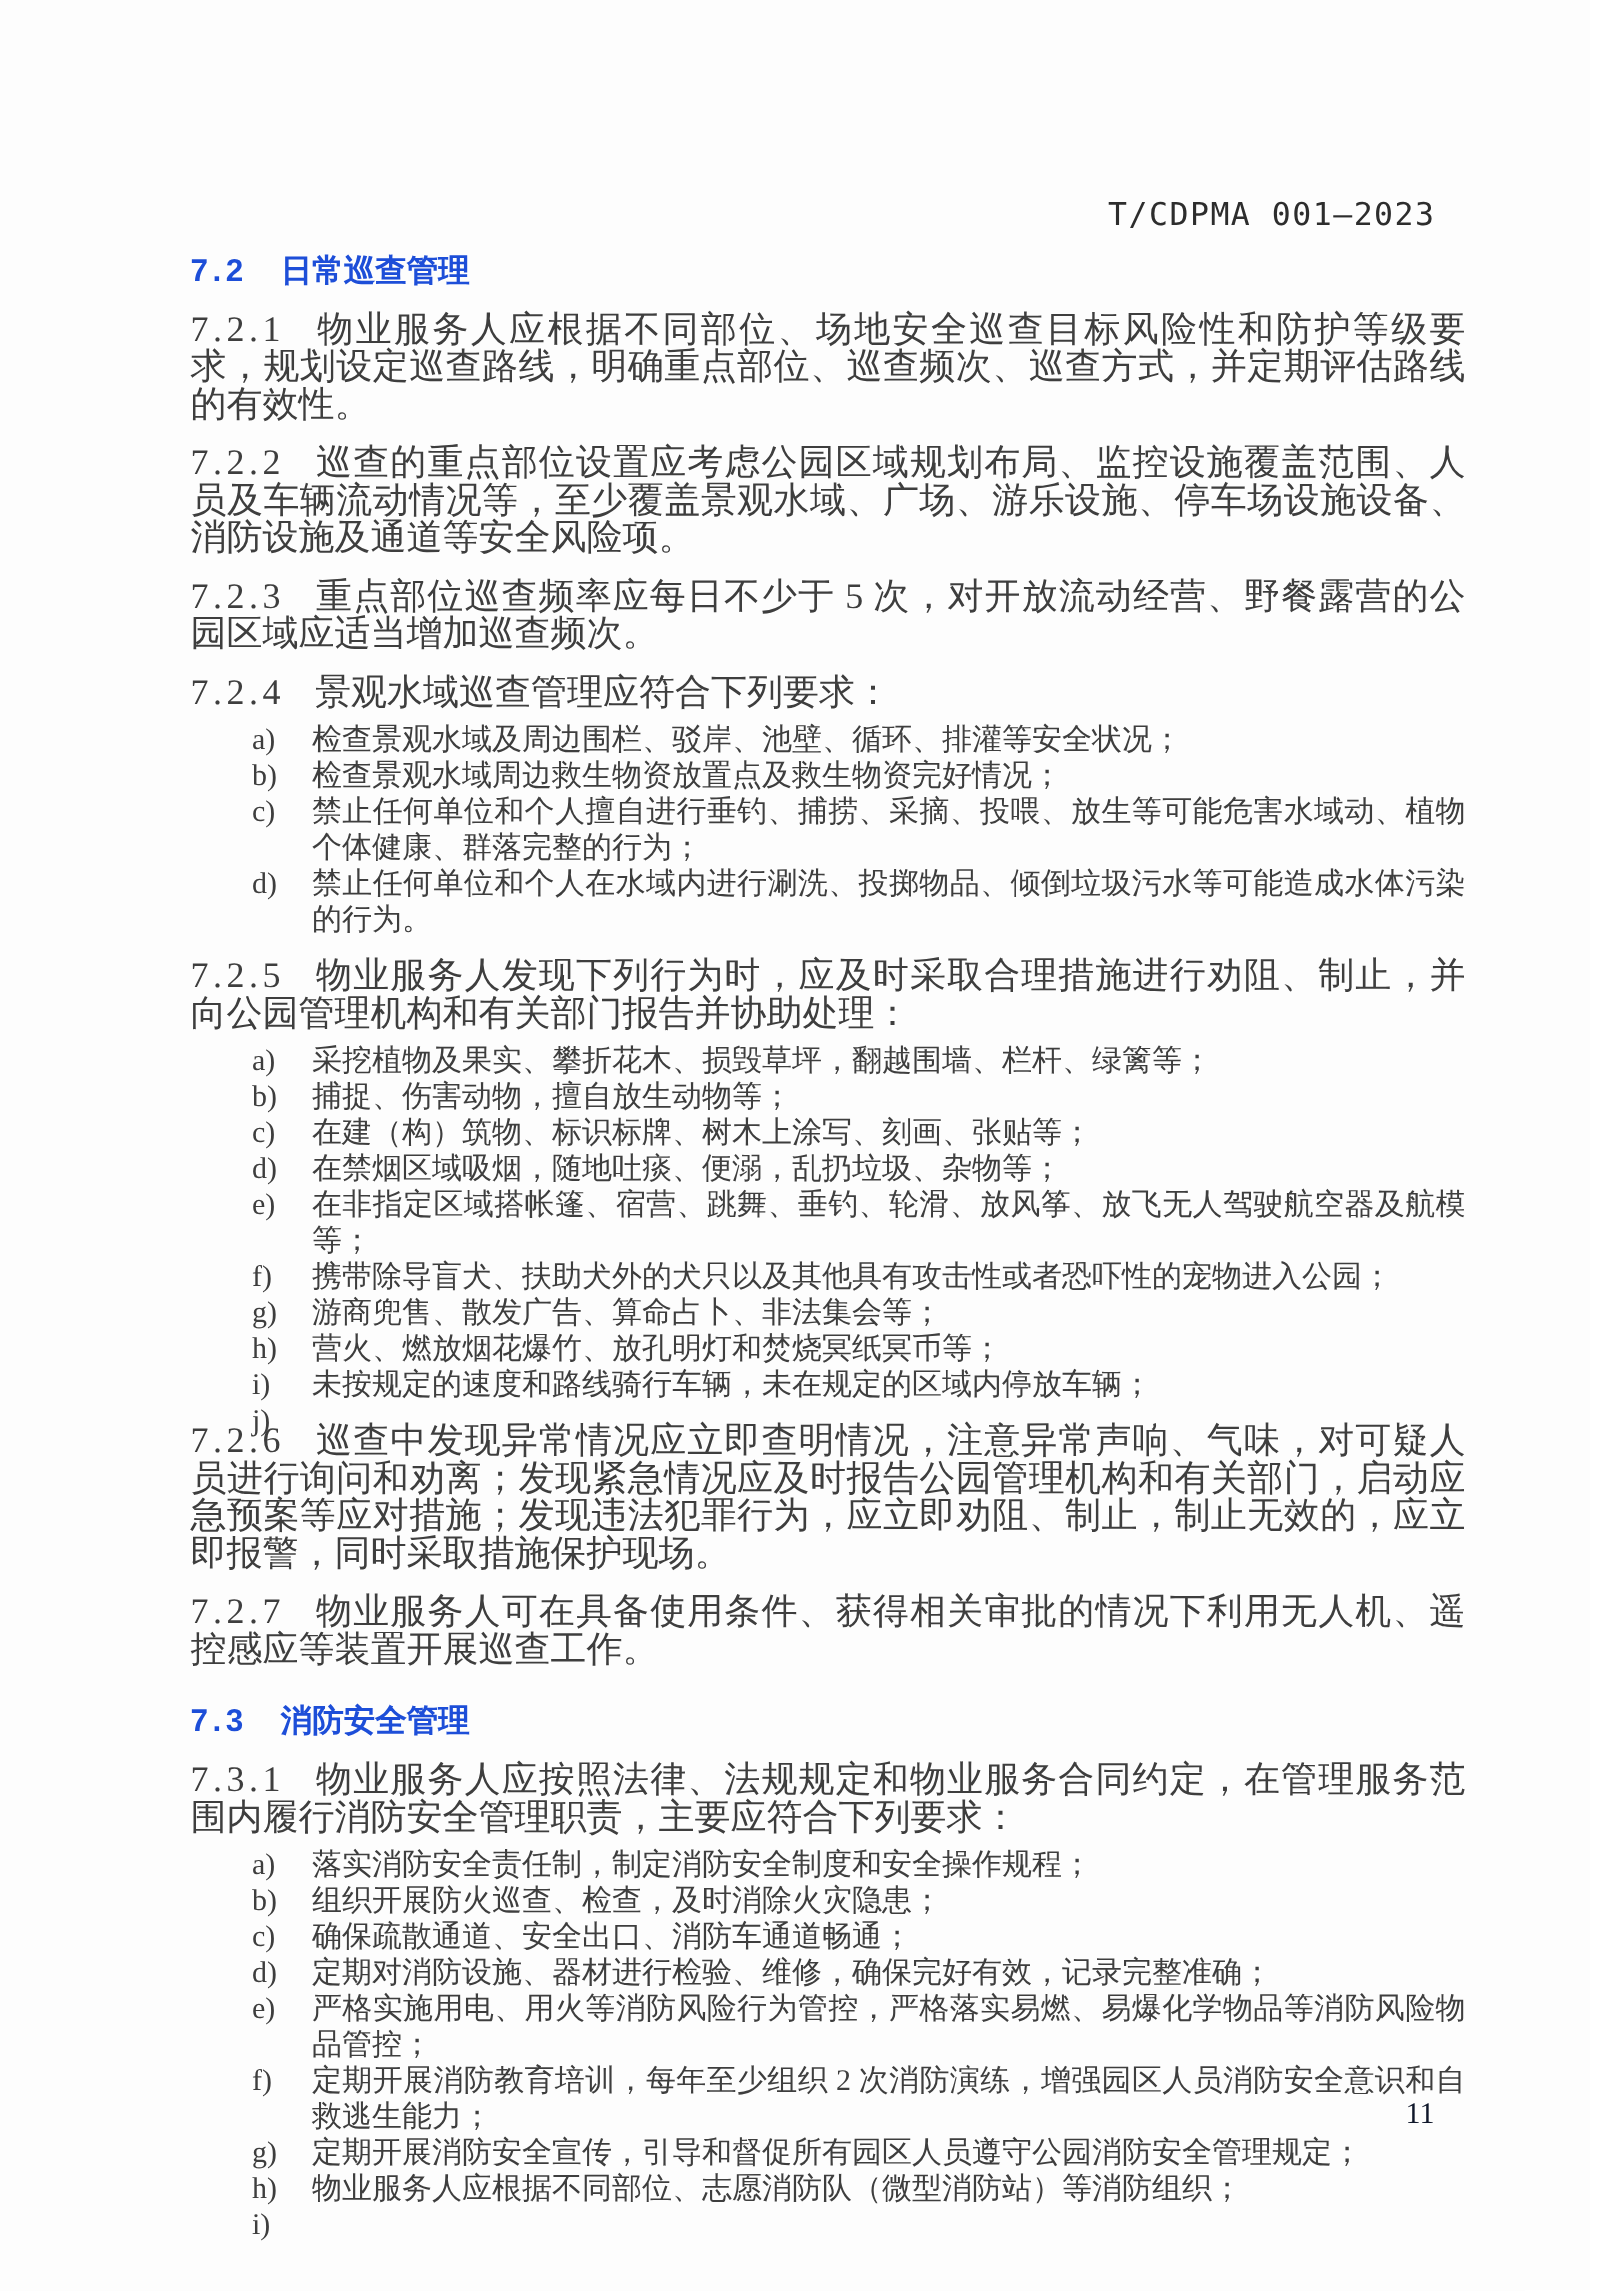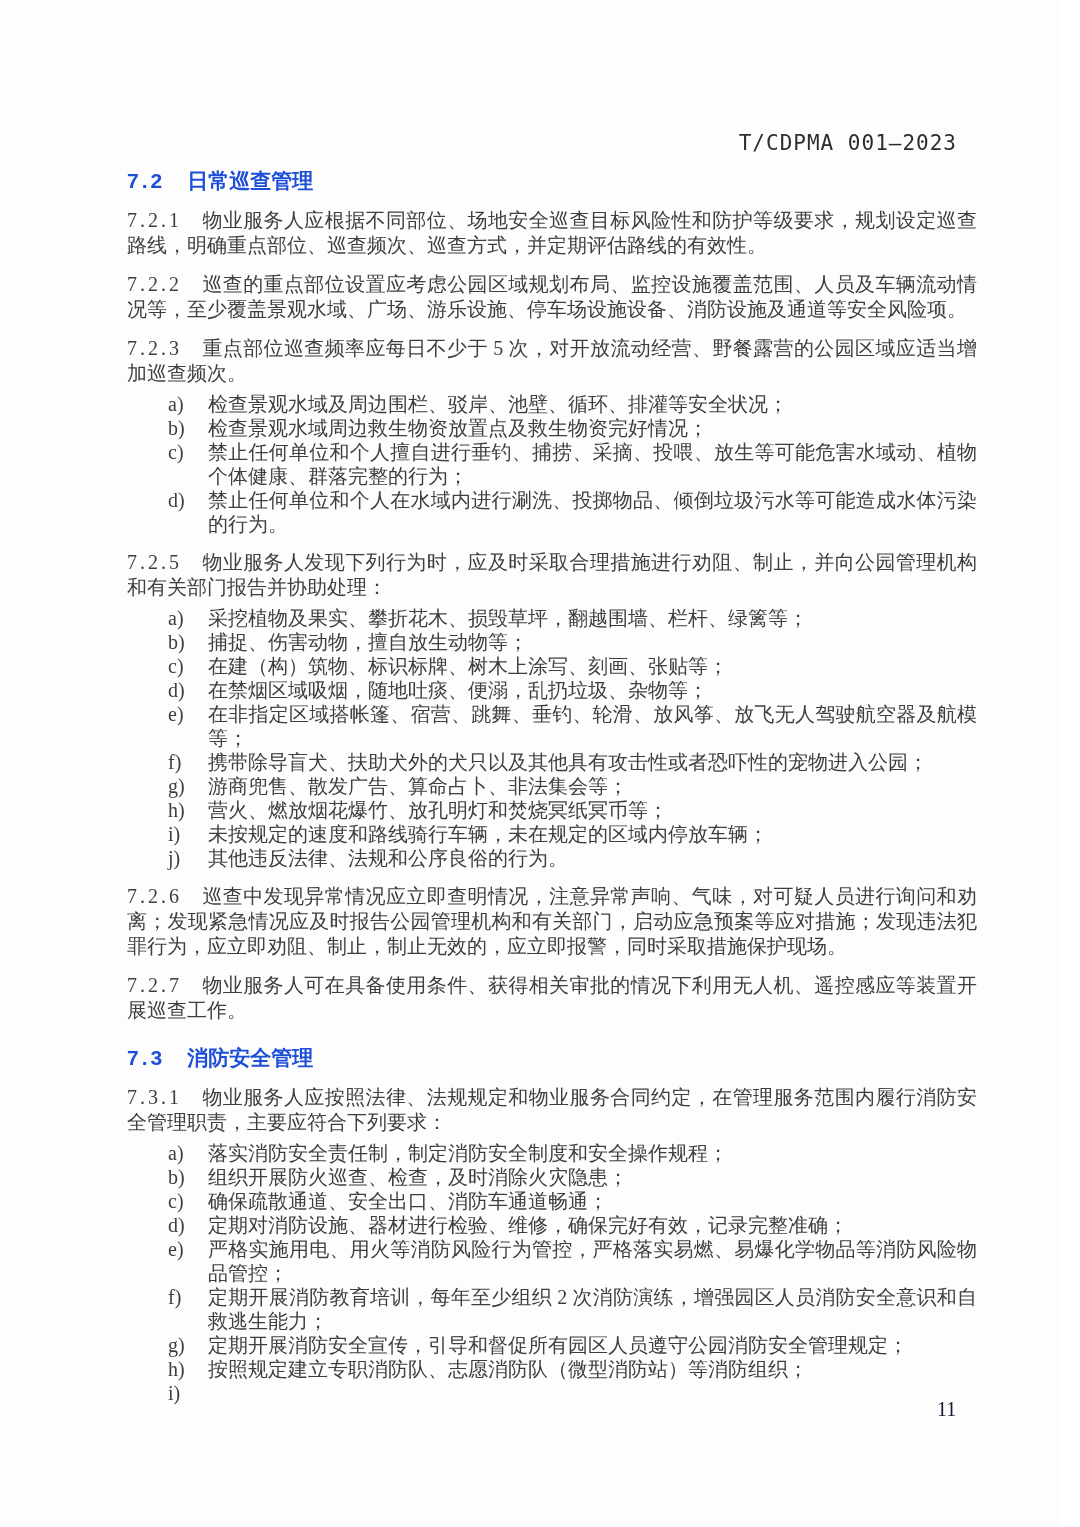--- a/index.html
+++ b/index.html
@@ -34,21 +34,21 @@
     font-family: "Liberation Sans", sans-serif;
     font-size: 21px;
     font-weight: 700;
     color: #1d4ed8;
     margin: 22px 0 0 0;
     line-height: 26px;
   }
   h2.sec.first { margin-top: 0; }
   .sec-num { letter-spacing: 3px; margin-right: 22px; }
   p.clause {
-    font-size: 20px;
+    font-size: 24px;
     line-height: 25px;
     margin: 14px 0 0 0;
     text-align: justify;
   }
   .cnum { letter-spacing: 3px; margin-right: 20px; white-space: nowrap; }
   .list { margin-top: 6px; }
   .li {
     position: relative;
     padding-left: 81px;
     font-size: 20px;
@@ -80,60 +80,61 @@
   <div class="content">
 
     <h2 class="sec first"><span class="sec-num">7.2</span><span class="sec-title">日常巡查管理</span></h2>
 
     <p class="clause"><span class="cnum">7.2.1</span><span class="ctext">物业服务人应根据不同部位、场地安全巡查目标风险性和防护等级要求，规划设定巡查路线，明确重点部位、巡查频次、巡查方式，并定期评估路线的有效性。</span></p>
 
     <p class="clause"><span class="cnum">7.2.2</span><span class="ctext">巡查的重点部位设置应考虑公园区域规划布局、监控设施覆盖范围、人员及车辆流动情况等，至少覆盖景观水域、广场、游乐设施、停车场设施设备、消防设施及通道等安全风险项。</span></p>
 
     <p class="clause"><span class="cnum">7.2.3</span><span class="ctext">重点部位巡查频率应每日不少于 5 次，对开放流动经营、野餐露营的公园区域应适当增加巡查频次。</span></p>
 
+    <p class="clause"><span class="cnum">7.2.4</span><span class="ctext">景观水域巡查管理应符合下列要求：</span></p>
 
     <div class="list">
       <div class="li"><span class="li-label">a)</span><span class="li-text">检查景观水域及周边围栏、驳岸、池壁、循环、排灌等安全状况；</span></div>
       <div class="li"><span class="li-label">b)</span><span class="li-text">检查景观水域周边救生物资放置点及救生物资完好情况；</span></div>
       <div class="li"><span class="li-label">c)</span><span class="li-text">禁止任何单位和个人擅自进行垂钓、捕捞、采摘、投喂、放生等可能危害水域动、植物个体健康、群落完整的行为；</span></div>
       <div class="li"><span class="li-label">d)</span><span class="li-text">禁止任何单位和个人在水域内进行涮洗、投掷物品、倾倒垃圾污水等可能造成水体污染的行为。</span></div>
     </div>
 
     <p class="clause"><span class="cnum">7.2.5</span><span class="ctext">物业服务人发现下列行为时，应及时采取合理措施进行劝阻、制止，并向公园管理机构和有关部门报告并协助处理：</span></p>
 
     <div class="list">
       <div class="li"><span class="li-label">a)</span><span class="li-text">采挖植物及果实、攀折花木、损毁草坪，翻越围墙、栏杆、绿篱等；</span></div>
       <div class="li"><span class="li-label">b)</span><span class="li-text">捕捉、伤害动物，擅自放生动物等；</span></div>
       <div class="li"><span class="li-label">c)</span><span class="li-text">在建（构）筑物、标识标牌、树木上涂写、刻画、张贴等；</span></div>
       <div class="li"><span class="li-label">d)</span><span class="li-text">在禁烟区域吸烟，随地吐痰、便溺，乱扔垃圾、杂物等；</span></div>
       <div class="li"><span class="li-label">e)</span><span class="li-text">在非指定区域搭帐篷、宿营、跳舞、垂钓、轮滑、放风筝、放飞无人驾驶航空器及航模等；</span></div>
       <div class="li"><span class="li-label">f)</span><span class="li-text">携带除导盲犬、扶助犬外的犬只以及其他具有攻击性或者恐吓性的宠物进入公园；</span></div>
       <div class="li"><span class="li-label">g)</span><span class="li-text">游商兜售、散发广告、算命占卜、非法集会等；</span></div>
       <div class="li"><span class="li-label">h)</span><span class="li-text">营火、燃放烟花爆竹、放孔明灯和焚烧冥纸冥币等；</span></div>
       <div class="li"><span class="li-label">i)</span><span class="li-text">未按规定的速度和路线骑行车辆，未在规定的区域内停放车辆；</span></div>
-      <div class="li"><span class="li-label">j)</span><span class="li-text">其他违反法律、法规和公序良俗的行为。</span></div>
+      <div class="li"><span class="li-label">j)</span></div>
     </div>
 
     <p class="clause"><span class="cnum">7.2.6</span><span class="ctext">巡查中发现异常情况应立即查明情况，注意异常声响、气味，对可疑人员进行询问和劝离；发现紧急情况应及时报告公园管理机构和有关部门，启动应急预案等应对措施；发现违法犯罪行为，应立即劝阻、制止，制止无效的，应立即报警，同时采取措施保护现场。</span></p>
 
     <p class="clause"><span class="cnum">7.2.7</span><span class="ctext">物业服务人可在具备使用条件、获得相关审批的情况下利用无人机、遥控感应等装置开展巡查工作。</span></p>
 
     <h2 class="sec"><span class="sec-num">7.3</span><span class="sec-title">消防安全管理</span></h2>
 
     <p class="clause"><span class="cnum">7.3.1</span><span class="ctext">物业服务人应按照法律、法规规定和物业服务合同约定，在管理服务范围内履行消防安全管理职责，主要应符合下列要求：</span></p>
 
     <div class="list">
       <div class="li"><span class="li-label">a)</span><span class="li-text">落实消防安全责任制，制定消防安全制度和安全操作规程；</span></div>
       <div class="li"><span class="li-label">b)</span><span class="li-text">组织开展防火巡查、检查，及时消除火灾隐患；</span></div>
       <div class="li"><span class="li-label">c)</span><span class="li-text">确保疏散通道、安全出口、消防车通道畅通；</span></div>
       <div class="li"><span class="li-label">d)</span><span class="li-text">定期对消防设施、器材进行检验、维修，确保完好有效，记录完整准确；</span></div>
       <div class="li"><span class="li-label">e)</span><span class="li-text">严格实施用电、用火等消防风险行为管控，严格落实易燃、易爆化学物品等消防风险物品管控；</span></div>
       <div class="li"><span class="li-label">f)</span><span class="li-text">定期开展消防教育培训，每年至少组织 2 次消防演练，增强园区人员消防安全意识和自救逃生能力；</span></div>
       <div class="li"><span class="li-label">g)</span><span class="li-text">定期开展消防安全宣传，引导和督促所有园区人员遵守公园消防安全管理规定；</span></div>
-      <div class="li"><span class="li-label">h)</span><span class="li-text">按照规定建立专职消防队、志愿消防队（微型消防站）等消防组织；</span></div>
+      <div class="li"><span class="li-label">h)</span><span class="li-text">物业服务人应根据不同部位、志愿消防队（微型消防站）等消防组织；</span></div>
       <div class="li"><span class="li-label">i)</span></div>
     </div>
 
   </div>
 
   <div class="footer">
     <span>11</span>
   </div>
 
 </div>

